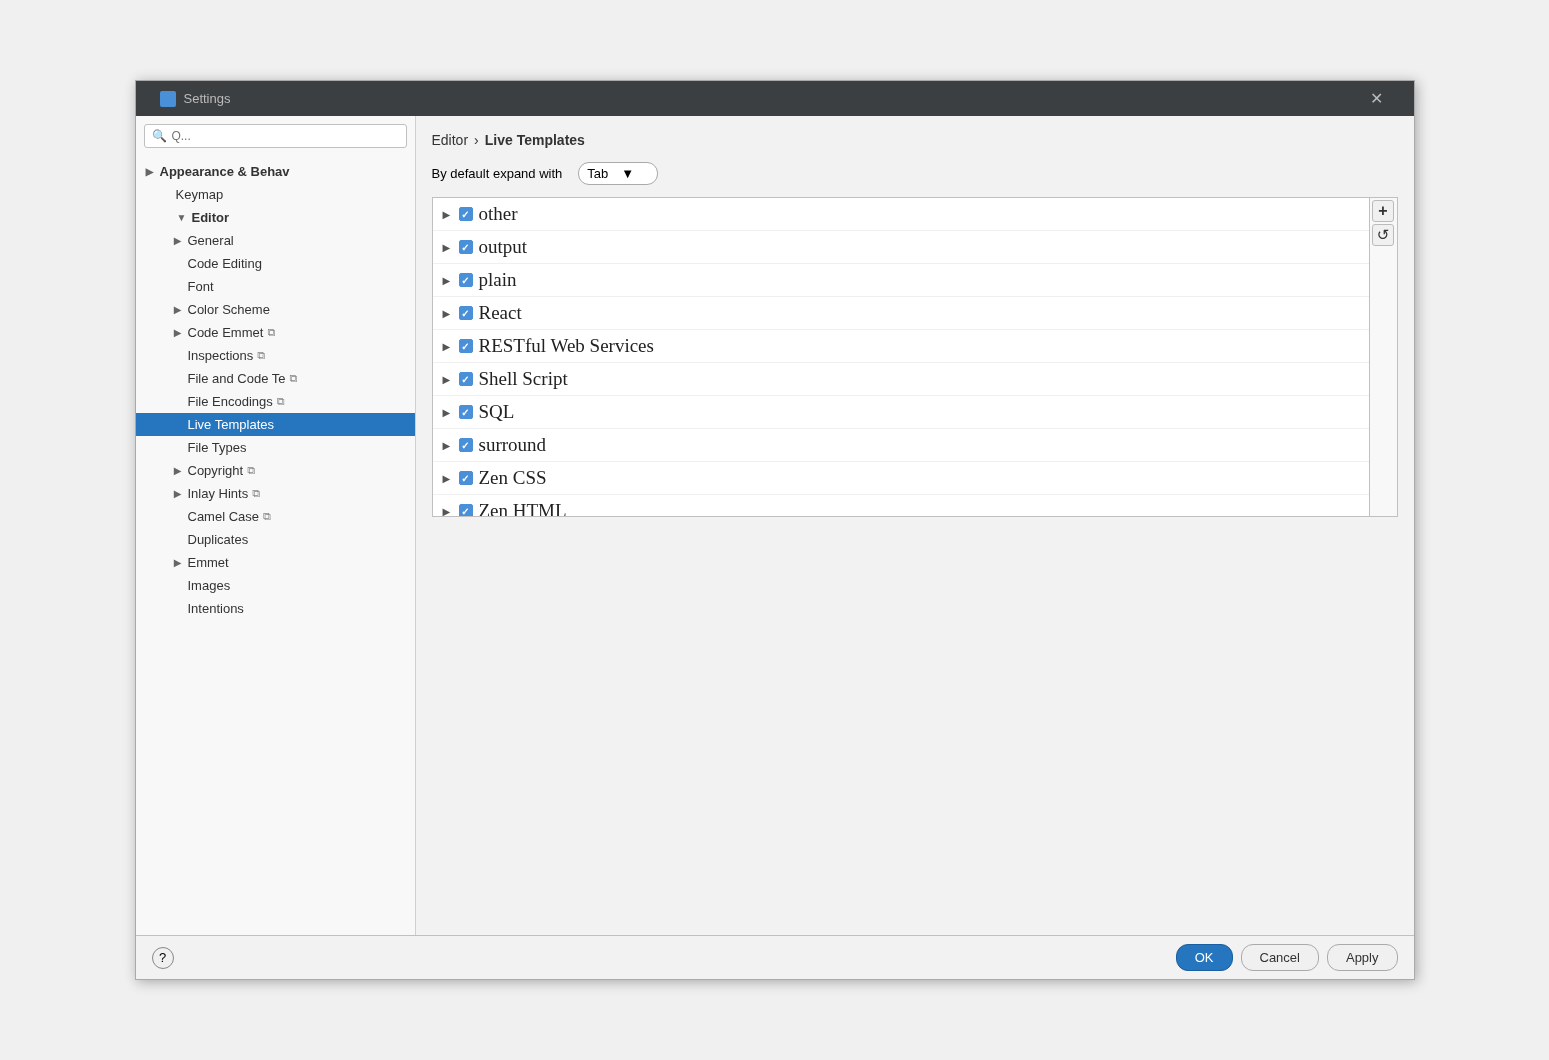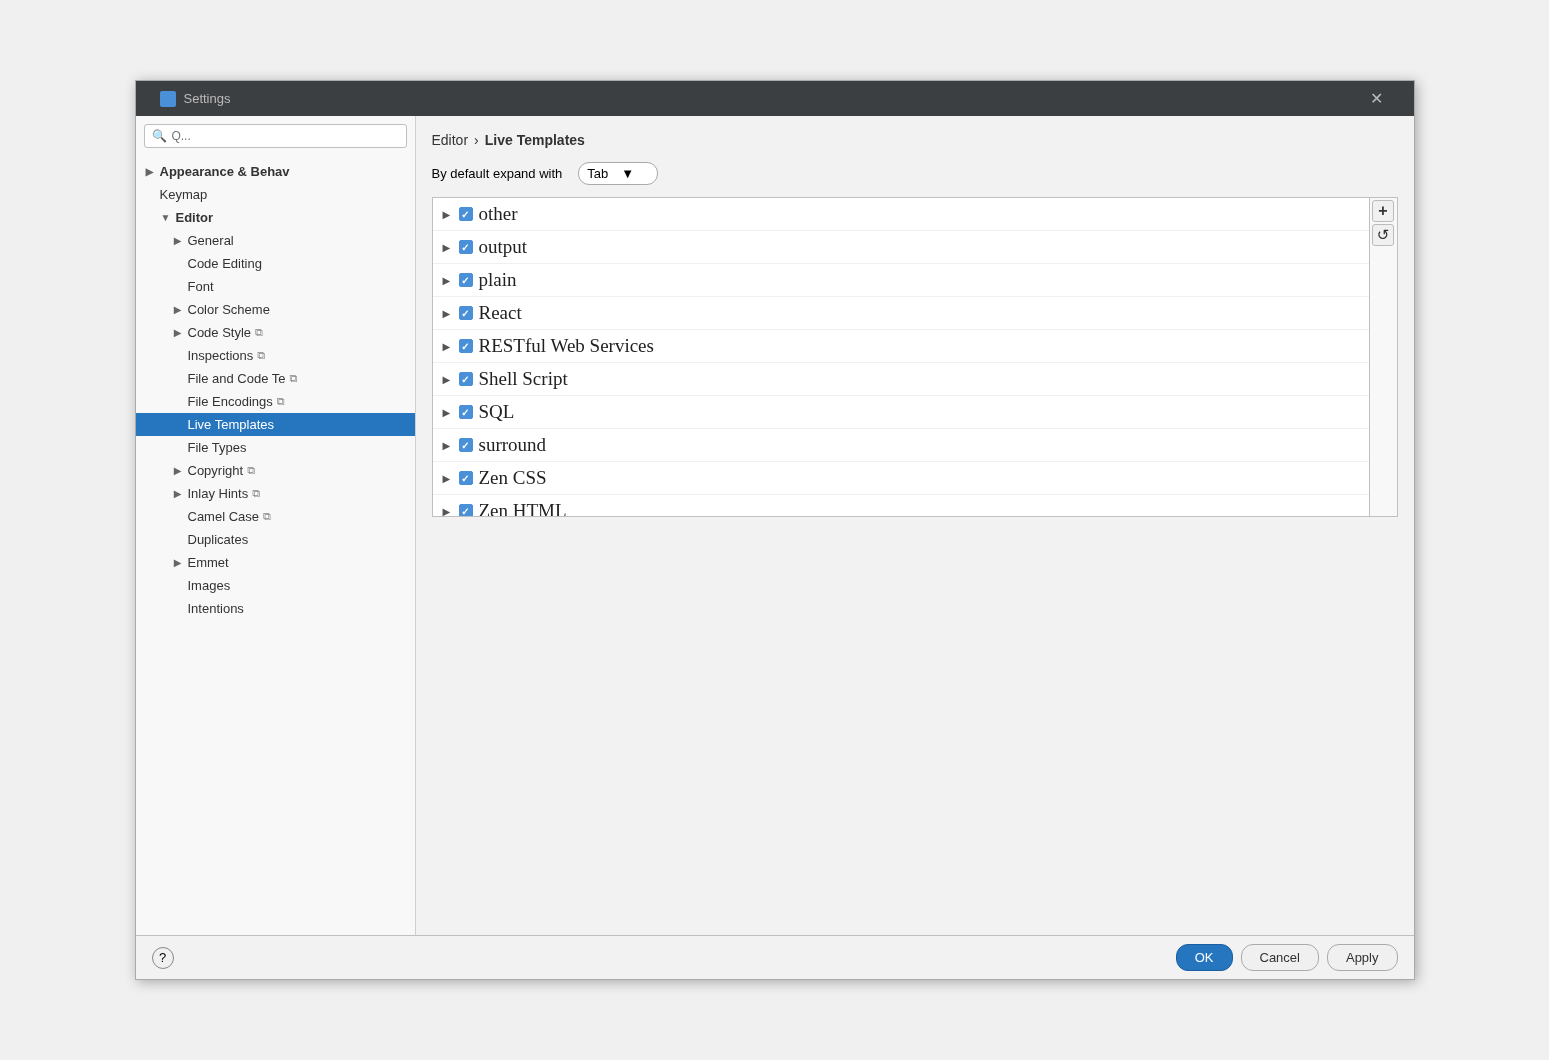--- a/index.html
+++ b/index.html
@@ -97,21 +97,21 @@
       white-space: nowrap;
     }
     .nav-item.selected {
       background: #2675bf;
       color: #fff;
     }
     .nav-item.parent {
       font-weight: bold;
       padding-left: 8px;
     }
-    .nav-item.child { padding-left: 24px; }
+    .nav-item.child { padding-left: 40px; }
     .nav-item.child2 { padding-left: 36px; }
     .chevron {
       width: 12px;
       height: 12px;
       margin-right: 4px;
       display: inline-flex;
       align-items: center;
       justify-content: center;
       font-size: 10px;
       color: #666;
@@ -334,21 +334,21 @@
           <span>Font</span>
         </div>
 
         <div class="nav-item child2">
           <span class="chevron">▶</span>
           <span>Color Scheme</span>
         </div>
 
         <div class="nav-item child2">
           <span class="chevron">▶</span>
-          <span>Code Style</span>
+          <span>Code Emmet</span>
           <span class="copy-icon">⧉</span>
         </div>
 
         <div class="nav-item child2">
           <span class="chevron" style="visibility:hidden">▶</span>
           <span>Inspections</span>
           <span class="copy-icon">⧉</span>
         </div>
 
         <div class="nav-item child2">

